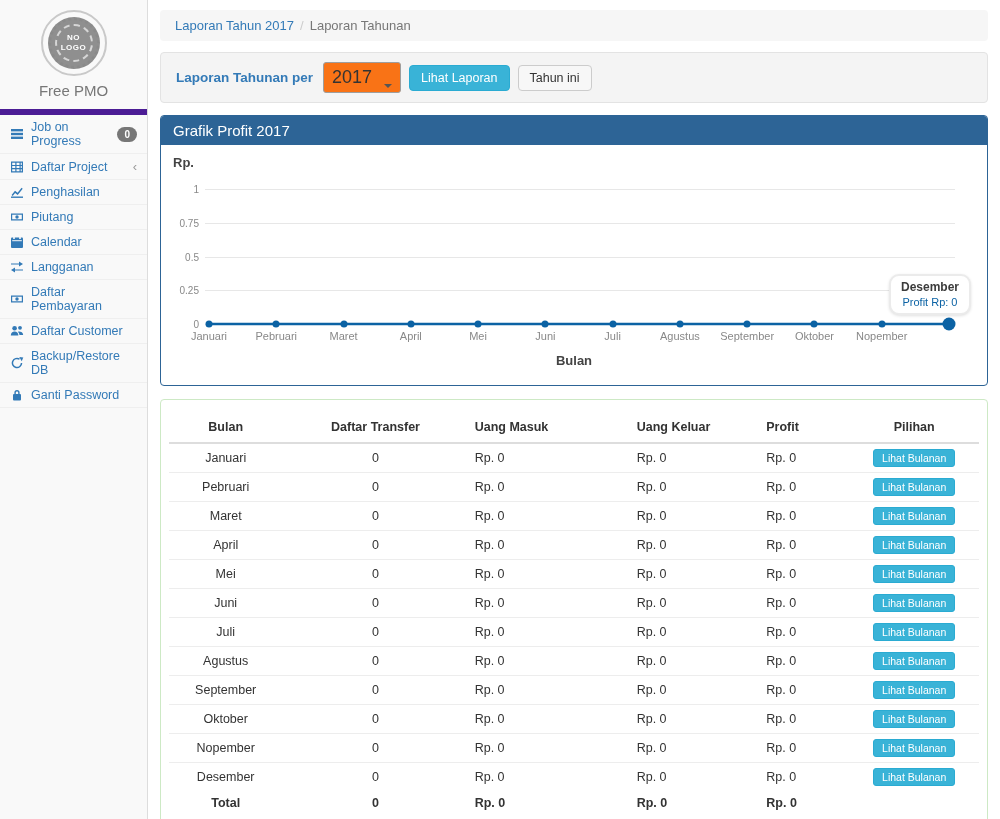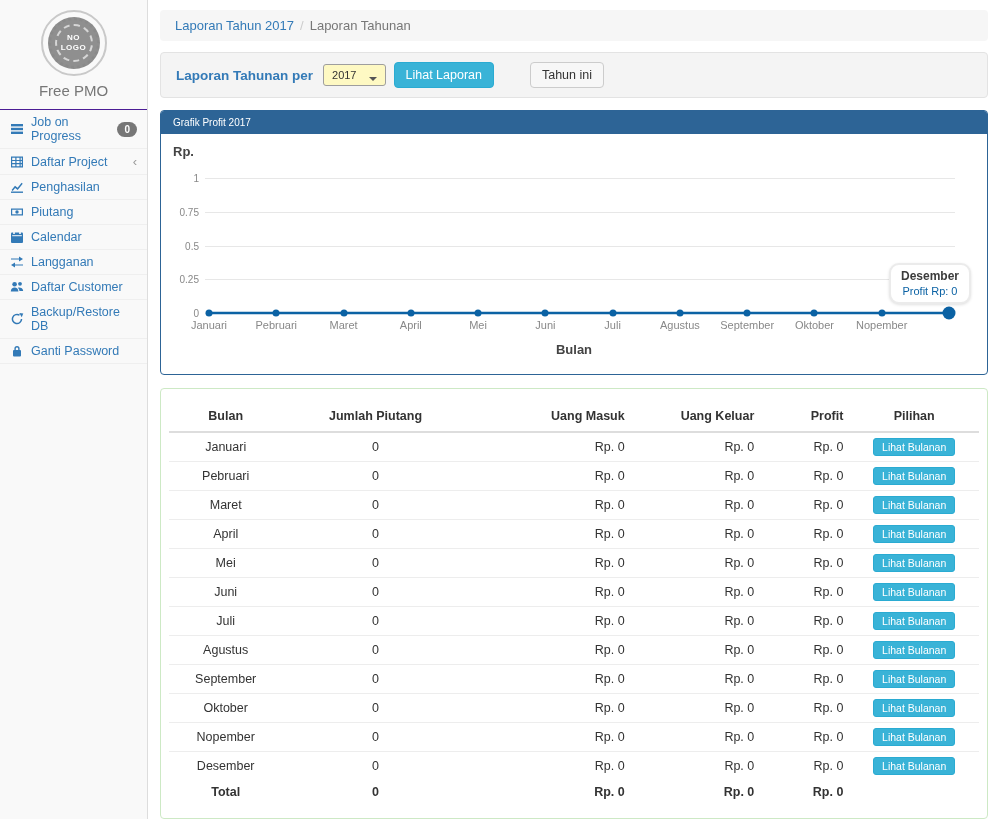--- a/index.html
+++ b/index.html
@@ -12,21 +12,21 @@
   }
   a { text-decoration: none; }
   .layout { display: flex; min-height: 784px; }
 
   
   .sidebar {
     width: 148px; flex: 0 0 148px;
     background: #f9f9f9;
     border-right: 1px solid #ddd;
   }
-  .brand { padding: 8px 6px 8px; border-bottom: 1px solid #4c1d95; text-align: center; }
+  .brand { padding: 8px 6px 8px; border-bottom: 6px solid #4c1d95; text-align: center; }
   .logo-ring {
     width: 66px; height: 66px; margin: 2px auto 6px;
     border: 2px solid #c9c9c9; border-radius: 50%;
     display: flex; align-items: center; justify-content: center;
   }
   .logo-badge {
     width: 52px; height: 52px; border-radius: 50%;
     background: #8f8f8f; border: 3px dotted #8a8a8a;
     display: flex; align-items: center; justify-content: center;
   }
@@ -61,33 +61,33 @@
   .breadcrumb .sep { margin: 0 6px; color: #ccc; }
   .breadcrumb .current { color: #777; }
 
   .well {
     background: #f4f4f4; border: 1px solid #e3e3e3; border-radius: 4px;
     padding: 9px 15px; margin-bottom: 12px;
     display: flex; align-items: center; gap: 8px;
   }
   .well .flabel { color: #337ab7; font-weight: bold; font-size: 13.5px; margin-right: 2px; }
   .select {
-    background: #fef9c3; border: 1px solid #9e9e9e; border-radius: 3px;
+    background: #f97316; border: 1px solid #9e9e9e; border-radius: 3px;
     padding: 4px 8px; display: inline-flex; align-items: flex-end; gap: 12px;
-    font-size: 11px; color: #333; cursor: pointer; min-width: 62px;
+    font-size: 18px; color: #333; cursor: pointer; min-width: 62px;
   }
   .caret { width: 0; height: 0; border-left: 4px solid transparent; border-right: 4px solid transparent; border-top: 4px solid #555; }
   .btn { font-size: 12.5px; padding: 5px 11px; border-radius: 4px; cursor: pointer; border: 1px solid transparent; }
   .btn-info { background: #39b3d7; border-color: #2aabd2; color: #fff; }
-  .btn-default { background: #f7f7f7; border-color: #ccc; color: #333; margin-left: 28px; }
+  .btn-default { background: #f7f7f7; border-color: #ccc; color: #333; }
 
   .panel { border-radius: 4px; margin-bottom: 13px; background: #fff; }
   .panel-primary { border: 1px solid #2d6496; }
   .panel-primary .panel-heading {
-    background: #2d6496; color: #fff; padding: 6px 12px; font-size: 10px;
+    background: #2d6496; color: #fff; padding: 6px 12px; font-size: 15px;
     border-radius: 3px 3px 0 0;
   }
   .panel-success { border: 1px solid #cde9c5; }
   .panel-success .panel-heading {
     background: #dff0d8; color: #46a049; padding: 8px 12px; font-size: 14px;
     border-radius: 3px 3px 0 0;
   }
   .panel-body { padding: 8px; }
 
   
@@ -105,21 +105,21 @@
     z-index: 3; white-space: nowrap;
   }
   .tt-title { font-size: 12px; font-weight: bold; color: #3c3c3c; }
   .tt-value { font-size: 11px; color: #0b62a4; margin-top: 2px; }
 
   
   table.report { width: 100%; border-collapse: collapse; font-size: 12.5px; color: #333; margin: 4px 0 6px; }
   table.report th { border-bottom: 2px solid #ddd; padding: 8px 6px; font-weight: bold; }
   table.report td { border-top: 1px solid #ededed; padding: 5px 6px; }
   table.report tr:first-child td { border-top: none; }
-  .c { text-align: center; } .r { text-align: right; }
+  .c { text-align: center; } .r { text-align: left; }
   .btn-xs { padding: 2px 8px; font-size: 10.5px; border-radius: 3px; }
   .total-row td { font-weight: bold; }
 </style>
 </head>
 <body>
 
 <div class="layout">
 
   <aside class="sidebar">
     <div class="brand">
@@ -183,20 +183,29 @@
           </span>
         <span>Calendar</span>
       </li>
       <li class="side-item">
         <span class="icn">
             <svg viewBox="0 0 14 14">
               <path d="M1 3.4h8V1.6L13 4 9 6.4V4.6H1zM13 10.6H5v1.8L1 10l4-2.4v1.8h8z"></path>
             </svg>
           </span>
         <span>Langganan</span>
+      </li>
+      <li class="side-item">
+        <span class="icn">
+            <svg viewBox="0 0 14 14">
+              <path d="M1 3.5h12v7H1zm1.2 1.2v4.6h9.6V4.7z" fill-rule="evenodd"></path>
+              <circle cx="7" cy="7" r="1.7"></circle>
+            </svg>
+          </span>
+        <span>Daftar Pembayaran</span>
       </li>
       <li class="side-item">
         <span class="icn">
             <svg viewBox="0 0 14 14">
               <circle cx="4.6" cy="4.2" r="2.3"></circle>
               <circle cx="10" cy="3.8" r="1.9"></circle>
               <path d="M.8 11.4c0-2.3 1.7-3.8 3.8-3.8s3.8 1.5 3.8 3.8zM9 7.6c2 0 4.2 1.2 4.2 3.3H9.4c0-1.3-.6-2.4-1.5-3 .4-.2.7-.3 1.1-.3z"></path>
             </svg>
           </span>
         <span>Daftar Customer</span>
@@ -287,21 +296,21 @@
           </div>
       </div>
     </div>
 
     <div class="panel panel-success">
       <div class="panel-body">
         <table class="report">
           <thead>
             <tr>
               <th class="c" style="width:14%">Bulan</th>
-              <th class="c" style="width:23%">Jumlah Piutang</th>
+              <th class="c" style="width:23%">Daftar Transfer</th>
               <th class="r" style="width:20%">Uang Masuk</th>
               <th class="r" style="width:16%">Uang Keluar</th>
               <th class="r" style="width:11%">Profit</th>
               <th class="c" style="width:16%">Pilihan</th>
             </tr>
           </thead>
           <tbody id="report-body">
               <tr>
                 <td class="c">Januari</td>
                 <td class="c">0</td>

